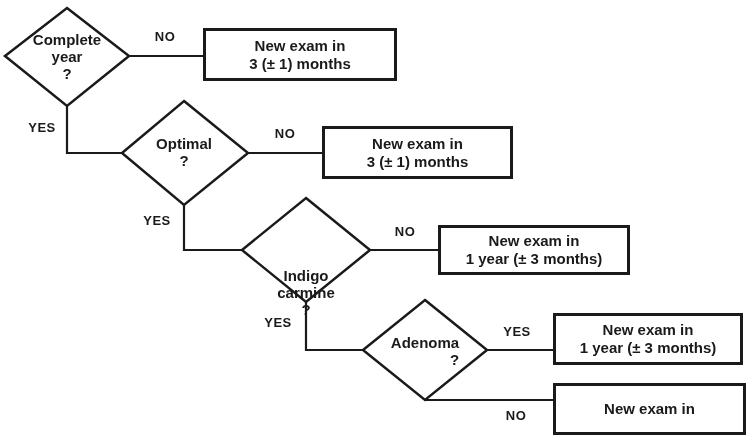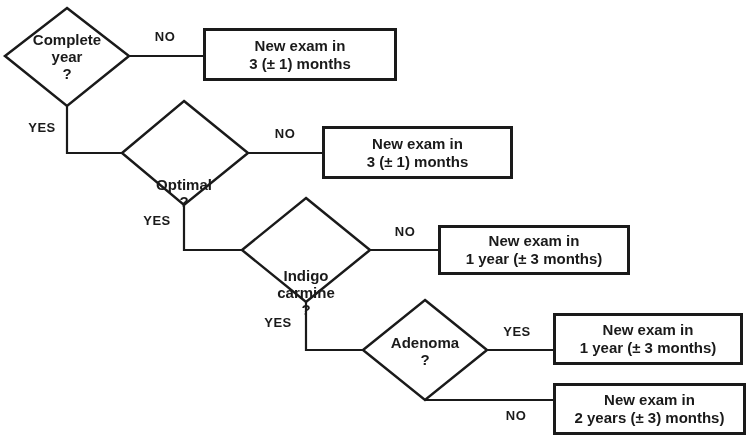--- a/index.html
+++ b/index.html
@@ -90,30 +90,30 @@
     <polygon points="184,101 248,153 184,205 122,153"></polygon>
     <polygon points="306,198 370,250 306,302 242,250"></polygon>
     <polygon points="425,300 487,350 425,400 363,350"></polygon>
   </svg>
 
   <div class="node-label" style="left:67px; top:56px;">
     <div>Complete</div>
     <div>year</div>
     <div>?</div>
   </div>
-  <div class="node-label" style="left:184px; top:152px;margin-top:41px;">
+  <div class="node-label" style="left:184px; top:152px;">
     <div>Optimal</div>
     <div>?</div>
   </div>
   <div class="node-label" style="left:306px; top:249px;margin-top:43px;">
     <div>Indigo</div>
     <div>carmine</div>
     <div>?</div>
   </div>
-  <div class="node-label" style="left:425px; top:351px;">
+  <div class="node-label" style="left:425px; top:351px;text-align:right;">
     <div>Adenoma</div>
     <div>?</div>
   </div>
 
   <div class="outcome-box" style="left:203px; top:28px; width:194px; height:53px;">
     <div>New exam in</div>
     <div>3 (± 1) months</div>
   </div>
   <div class="outcome-box" style="left:322px; top:126px; width:191px; height:53px;">
     <div>New exam in</div>
@@ -122,21 +122,20 @@
   <div class="outcome-box" style="left:438px; top:225px; width:192px; height:50px;">
     <div>New exam in</div>
     <div>1 year (± 3 months)</div>
   </div>
   <div class="outcome-box" style="left:553px; top:313px; width:190px; height:52px;">
     <div>New exam in</div>
     <div>1 year (± 3 months)</div>
   </div>
   <div class="outcome-box" style="left:553px; top:383px; width:193px; height:52px;">
     <div>New exam in</div>
-    <div>2 years (± 3) months)</div>
   </div>
 
   <div class="edge-label" style="left:165px; top:36px;">NO</div>
   <div class="edge-label" style="left:42px;  top:127px;">YES</div>
   <div class="edge-label" style="left:285px; top:133px;">NO</div>
   <div class="edge-label" style="left:157px; top:220px;">YES</div>
   <div class="edge-label" style="left:405px; top:231px;">NO</div>
   <div class="edge-label" style="left:278px; top:322px;">YES</div>
   <div class="edge-label" style="left:517px; top:331px;">YES</div>
   <div class="edge-label" style="left:516px; top:415px;">NO</div>

